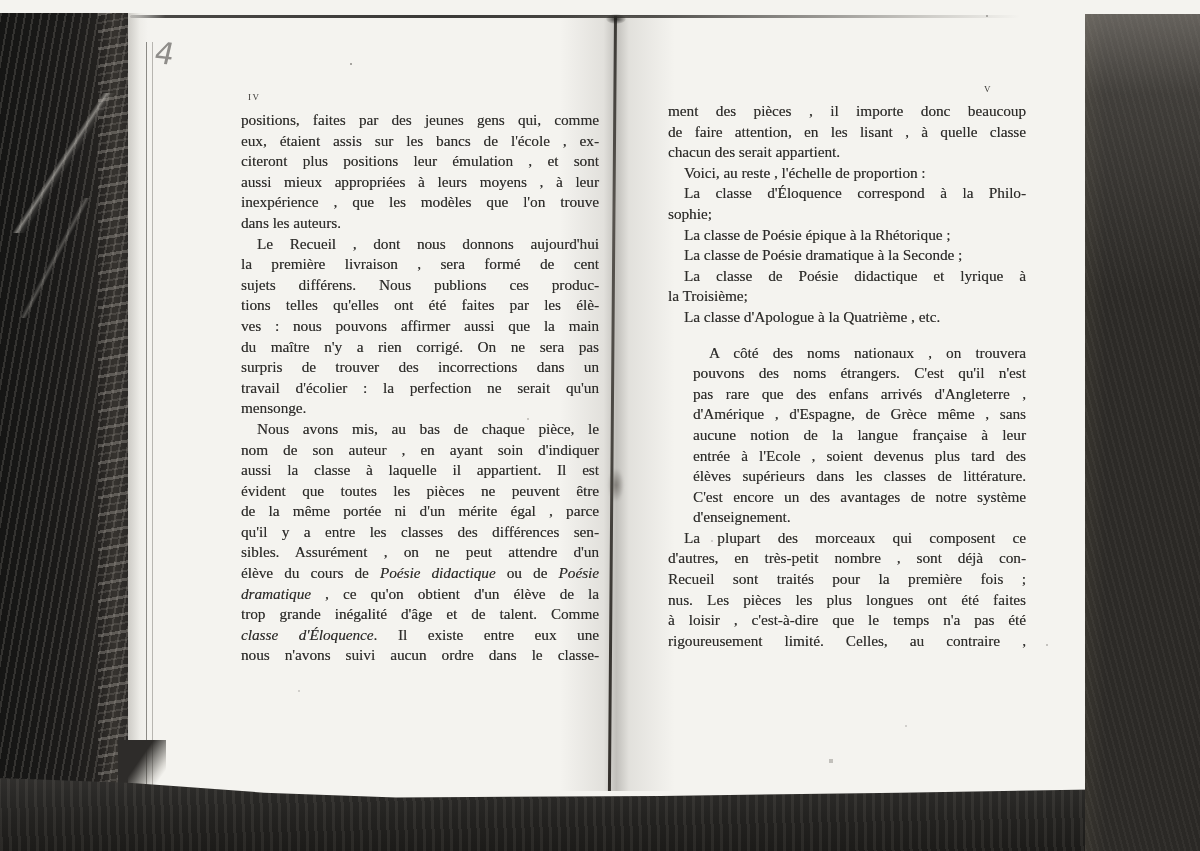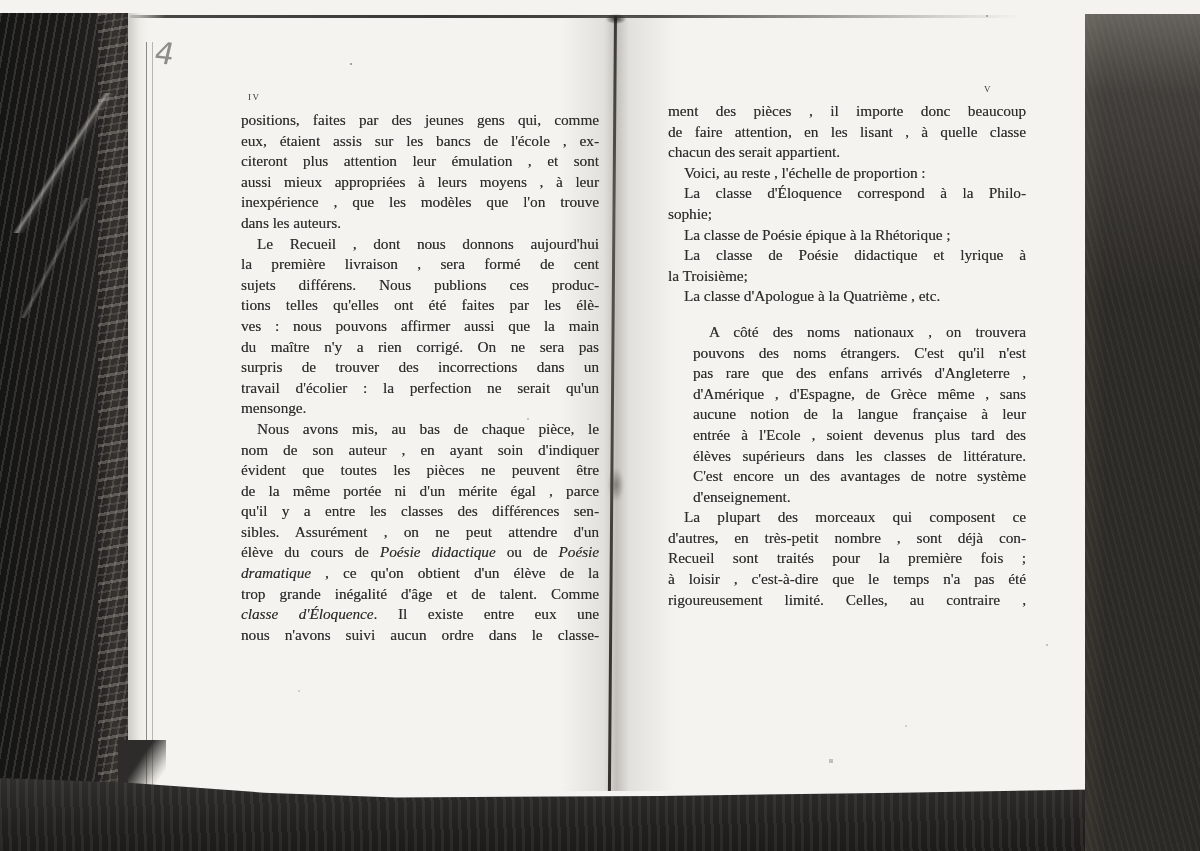--- a/index.html
+++ b/index.html
@@ -130,39 +130,40 @@
   <div class="specks"></div>
 
   <div class="pencil">4</div>
   <div class="folio left">iv</div>
   <div class="folio right">v</div>
 
   <div class="textblock left" id="left-text">
       <div class="para">
         <div class="line">positions, faites par des jeunes gens qui, comme</div>
         <div class="line">eux, étaient assis sur les bancs de l'école , ex-</div>
-        <div class="line">citeront plus attention leur émulation , et sont</div>
+        <div class="line">citeront plus positions leur émulation , et sont</div>
         <div class="line">aussi mieux appropriées à leurs moyens , à leur</div>
         <div class="line">inexpérience , que les modèles que l'on trouve</div>
         <div class="line last">dans les auteurs.</div>
       </div>
       <div class="para">
         <div class="line first-indent">Le Recueil , dont nous donnons aujourd'hui</div>
         <div class="line">la première livraison , sera formé de cent</div>
         <div class="line">sujets différens. Nous publions ces produc-</div>
         <div class="line">tions telles qu'elles ont été faites par les élè-</div>
         <div class="line">ves : nous pouvons affirmer aussi que la main</div>
         <div class="line">du maître n'y a rien corrigé. On ne sera pas</div>
         <div class="line">surpris de trouver des incorrections dans un</div>
         <div class="line">travail d'écolier : la perfection ne serait qu'un</div>
         <div class="line last">mensonge.</div>
       </div>
       <div class="para">
         <div class="line first-indent">Nous avons mis, au bas de chaque pièce, le</div>
         <div class="line">nom de son auteur , en ayant soin d'indiquer</div>
+        <div class="line">aussi la classe à laquelle il appartient. Il est</div>
         <div class="line">évident que toutes les pièces ne peuvent être</div>
         <div class="line">de la même portée ni d'un mérite égal , parce</div>
         <div class="line">qu'il y a entre les classes des différences sen-</div>
         <div class="line">sibles. Assurément , on ne peut attendre d'un</div>
         <div class="line">élève du cours de <i>Poésie didactique</i> ou de <i>Poésie</i></div>
         <div class="line"><i>dramatique</i> , ce qu'on obtient d'un élève de la</div>
         <div class="line">trop grande inégalité d'âge et de talent. Comme</div>
         <div class="line"><i>classe d'Éloquence</i>. Il existe entre eux une</div>
         <div class="line">nous n'avons suivi aucun ordre dans le classe-</div>
       </div>
@@ -175,20 +176,23 @@
       </div>
       <div class="para">
         <div class="line last first-indent">Voici, au reste , l'échelle de proportion :</div>
       </div>
       <div class="para">
         <div class="line first-indent">La classe d'Éloquence correspond à la Philo-</div>
         <div class="line last">sophie;</div>
       </div>
       <div class="para">
         <div class="line last first-indent">La classe de Poésie épique à la Rhétorique ;</div>
+      </div>
+      <div class="para">
+        <div class="line last first-indent">La classe de Poésie dramatique à la Seconde ;</div>
       </div>
       <div class="para">
         <div class="line first-indent">La classe de Poésie didactique et lyrique à</div>
         <div class="line last">la Troisième;</div>
       </div>
       <div class="para">
         <div class="line last first-indent">La classe d'Apologue à la Quatrième , etc.</div>
       </div>
       <div class="para gap-before">
         <div class="line first-indent">A côté des noms nationaux , on trouvera</div>
@@ -198,20 +202,21 @@
         <div class="line">aucune notion de la langue française à leur</div>
         <div class="line">entrée à l'Ecole , soient devenus plus tard des</div>
         <div class="line">élèves supérieurs dans les classes de littérature.</div>
         <div class="line">C'est encore un des avantages de notre système</div>
         <div class="line last">d'enseignement.</div>
       </div>
       <div class="para">
         <div class="line first-indent">La plupart des morceaux qui composent ce</div>
         <div class="line">d'autres, en très-petit nombre , sont déjà con-</div>
         <div class="line">Recueil sont traités pour la première fois ;</div>
+        <div class="line">nus. Les pièces les plus longues ont été faites</div>
         <div class="line">à loisir , c'est-à-dire que le temps n'a pas été</div>
         <div class="line">rigoureusement limité. Celles, au contraire ,</div>
       </div>
     </div>
 
   <div class="band-left">
     <div class="crease"></div>
     <div class="crease2"></div>
     <div class="mottle"></div>
   </div>

